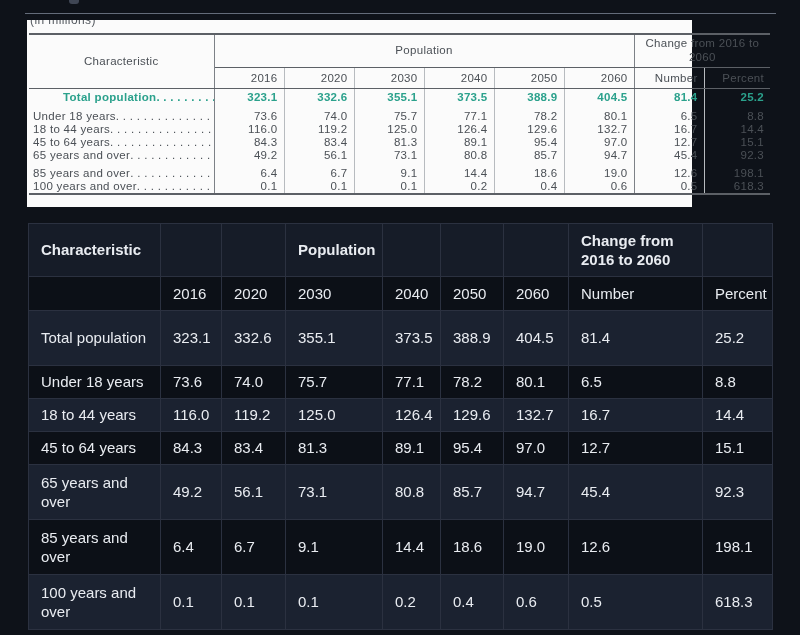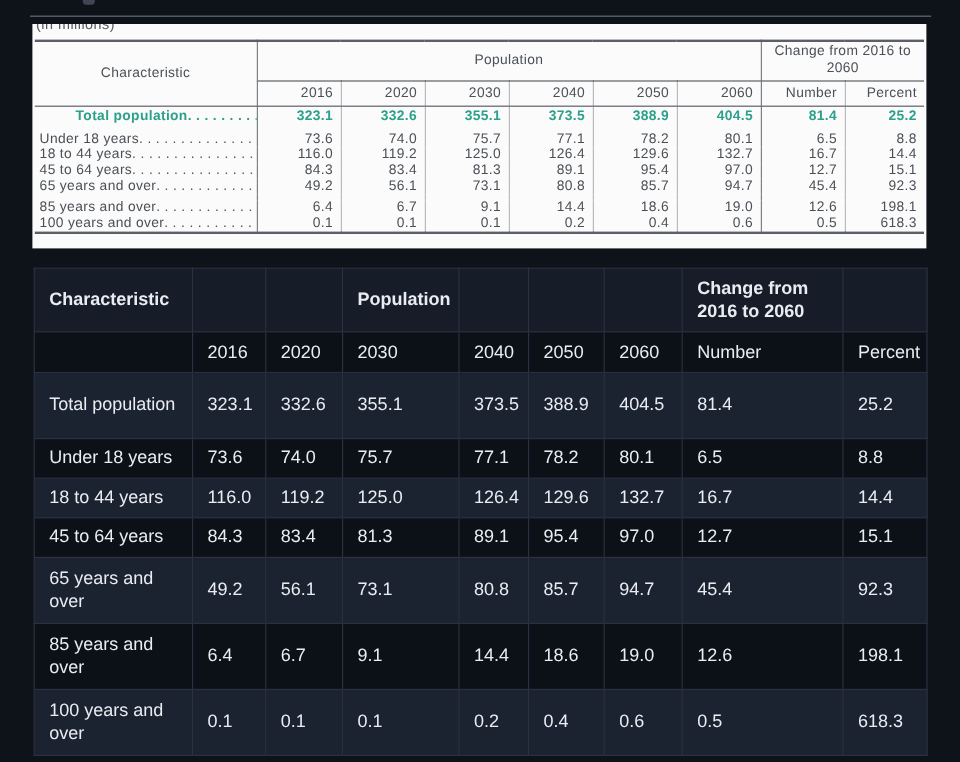--- a/index.html
+++ b/index.html
@@ -4,21 +4,21 @@
 <style>
   html,body{margin:0;padding:0;background:#0e1219;}
   .stage{position:relative;width:800px;height:635px;background:#0e1219;overflow:hidden;
          font-family:"Liberation Sans",sans-serif;}
 
   
   .fragment{position:absolute;left:69px;top:0;width:10px;height:4px;background:#3f4654;border-radius:0 0 3px 3px;}
   .divider{position:absolute;left:25px;top:13px;width:751px;height:1px;background:#646c7a;}
 
   
-  .source-image{position:absolute;left:27px;top:20px;width:745px;height:187px;background:#fbfbfb;}
+  .source-image{position:absolute;left:27px;top:20px;width:665px;height:187px;background:#fbfbfb;}
   .caption-clip{height:9px;overflow:hidden;margin-left:3px;}
   .caption-clip span{display:block;margin-top:-7px;font-size:12px;color:#565b61;letter-spacing:.4px;}
   .src-table{border-collapse:collapse;table-layout:fixed;width:741px;margin:4px 2px 0 2px;
              font-size:11.5px;color:#4b5056;letter-spacing:.3px;
              border-top:2px solid #5c6066;border-bottom:2px solid #5c6066;}
   .src-table th{font-weight:normal;}
   .src-table .lbl-cell{border-right:1px solid #7d8187;}
   .src-table th.ch{text-align:center;vertical-align:middle;border-bottom:1.5px solid #5c6066;}
   .src-table .spanner{text-align:center;vertical-align:middle;border-bottom:1px solid #5c6066;
                       line-height:1.2;padding:2px 0;}

